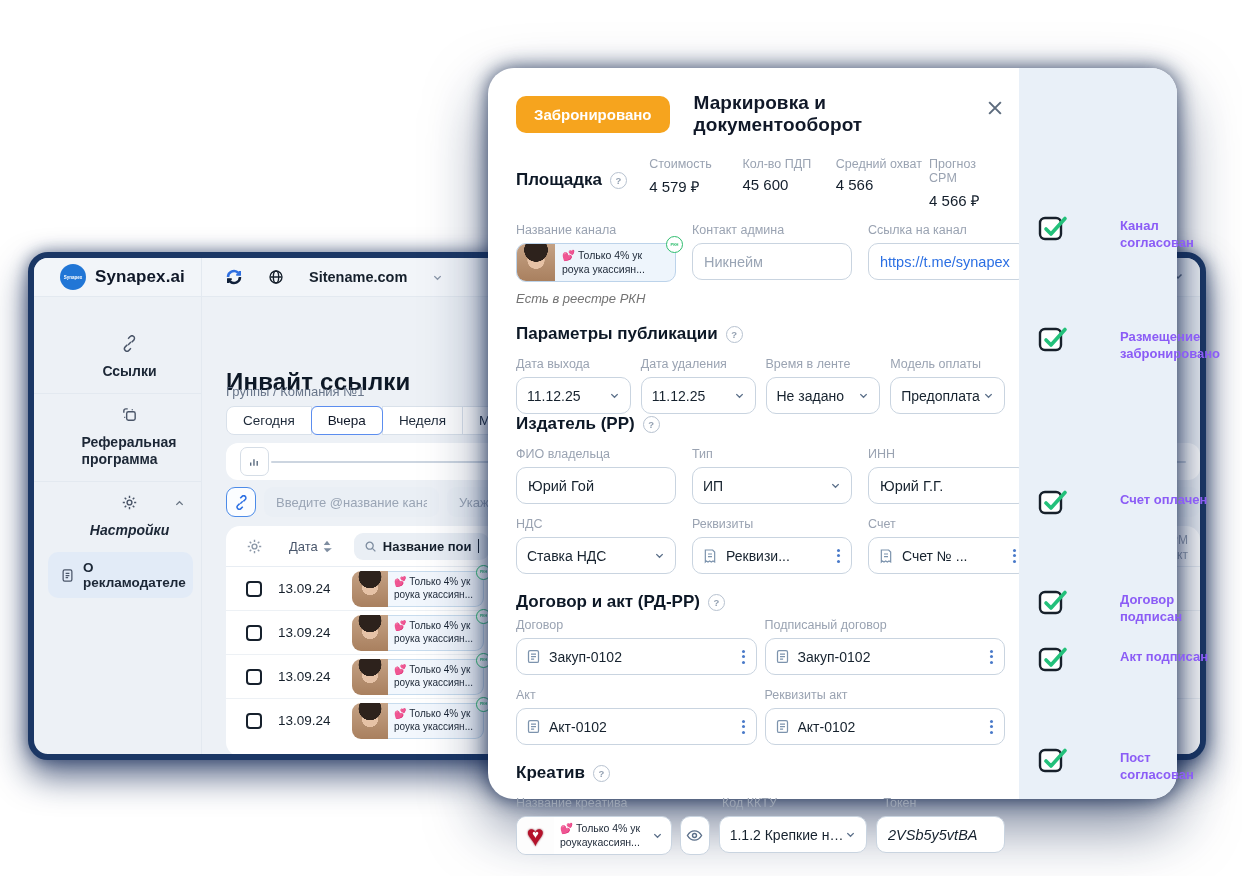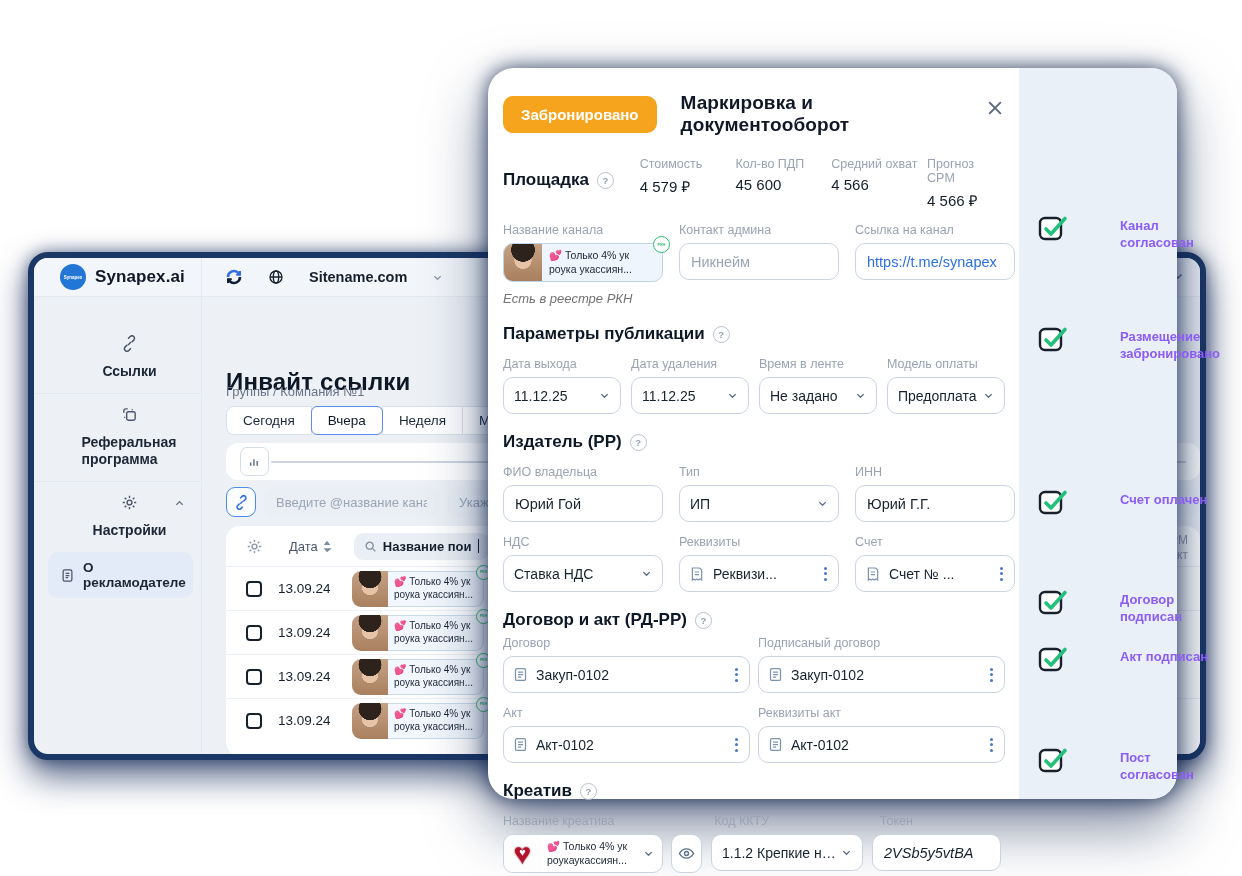--- a/index.html
+++ b/index.html
@@ -16,21 +16,21 @@
   .brand-logo{width:26px;height:26px;border-radius:50%;background:#2176d6;color:#fff;font-size:4.5px;font-weight:bold;display:flex;align-items:center;justify-content:center;}
   .brand-name{font-size:17px;font-weight:800;color:#101828;letter-spacing:.1px;}
   .workspace{display:flex;align-items:center;gap:25px;margin-left:33px;}
   .ws-name{font-size:14.5px;font-weight:700;color:#16202c;}
   .hdr-right{position:absolute;right:16px;top:12px;}
 
   .bg-sidebar{position:absolute;left:0;top:38px;bottom:0;width:167px;}
   .side-item{display:flex;align-items:center;gap:11px;padding:11px 0 11px 24px;font-size:14px;font-weight:700;color:#1c2736;flex-direction:column;}
   .side-item .lbl{line-height:1.25;}
   .side-div{height:1px;background:#e3e9f0;margin:1px 0 1px 0;}
-  .side-settings{position:relative;}
+  .side-settings{position:relative;font-style:italic;}
   .side-settings .chev{position:absolute;right:16px;top:15px;}
   .side-sub{margin:2px 8px 0 14px;background:#e2ebf7;border-radius:10px;display:flex;align-items:center;gap:8px;padding:8px 8px 8px 12px;font-size:13.5px;font-weight:600;color:#1c2736;}
 
   .bg-main{position:absolute;left:168px;top:38px;right:0;bottom:0;}
   .page-title{position:absolute;left:24px;top:56px;font-size:24px;font-weight:800;color:#0d1826;letter-spacing:.2px;}
   .breadcrumb{position:absolute;left:24px;top:88px;font-size:13px;color:#69768a;}
   .tabs{position:absolute;left:24px;top:110px;display:flex;}
   .tab{background:#fff;border:1px solid #d9e1ea;margin-left:-1px;padding:6px 16px;font-size:13.5px;color:#1d2939;box-sizing:border-box;height:29px;display:flex;align-items:center;}
   .tab:first-child{border-radius:8px 0 0 8px;margin-left:0;}
   .tab.last{width:62px;border-radius:0 8px 8px 0;}
@@ -63,21 +63,21 @@
       linear-gradient(180deg,#c4a184,#a9805f);}
   .chip-body{width:96px;box-sizing:border-box;border:1px solid #c8dcee;border-left:0;background:#f2f7fd;border-radius:0 9px 9px 0;
       font-size:10px;line-height:1.25;color:#1b2635;display:flex;align-items:center;padding:0 6px;}
   .rkn-badge{position:absolute;box-sizing:border-box;background:#fff;border:1.5px solid #2ebd6e;border-radius:50%;color:#2ebd6e;font-weight:bold;display:flex;align-items:center;justify-content:center;}
   .chip .rkn-badge{width:15px;height:15px;right:-7px;top:-6px;font-size:3.6px;}
   .row-status{margin-left:10px;box-sizing:border-box;border:1.5px solid #f2c568;background:#fdf8ec;border-radius:9px;height:30px;display:flex;align-items:center;padding:0 12px;font-size:12.5px;color:#1b2635;min-width:86px;}
 
   
   .modal{position:absolute;left:488px;top:68px;width:689px;height:731px;background:#fff;border-radius:26px;
      box-shadow:0 0 20px rgba(13,32,74,.8),0 26px 60px rgba(13,32,74,.55);}
-  .modal-main{position:absolute;left:0;top:0;bottom:0;width:531px;box-sizing:border-box;padding:24px 14px 24px 15px;}
+  .modal-main{position:absolute;left:0;top:0;bottom:0;width:531px;box-sizing:border-box;padding:24px 14px 24px 28px;}
   .m-header{display:flex;align-items:center;}
   .status-btn{background:#f6a41e;border:0;border-radius:10px;color:#fff;font-weight:800;font-size:15px;padding:10px 18px;font-family:"Liberation Sans",sans-serif;}
   .m-title{font-size:19px;font-weight:800;color:#101828;margin-left:24px;letter-spacing:.1px;}
   .m-close{margin-left:auto;align-self:flex-start;margin-top:6px;}
 
   .sec-head{display:flex;align-items:center;gap:8px;font-size:17px;font-weight:800;color:#0d1826;}
   .help{width:15px;height:15px;border:1.2px solid #b7c2d0;border-radius:50%;color:#93a0b1;font-size:9.5px;display:flex;align-items:center;justify-content:center;font-weight:700;}
 
   .platform-row{display:flex;margin-top:21px;align-items:flex-start;}
   .platform-row .sec-head{width:137px;padding-top:13px;}
@@ -403,21 +403,21 @@
             </svg>
         </div>
         <div class="select">
           <span class="val">Предоплата</span>
           <svg width="11" height="11" viewBox="0 0 24 24" fill="none" stroke="#5c708a" stroke-width="3">
               <path d="M5 9l7 7 7-7"></path>
             </svg>
         </div>
       </div>
 
-      <div class="sec-head" style="margin-top:18px">
+      <div class="sec-head" style="">
         <span>Издатель (РР)</span>
         <span class="help">?</span>
       </div>
       <div class="grid-3">
         <div class="f-label">ФИО владельца</div>
         <div class="f-label">Тип</div>
         <div class="f-label">ИНН</div>
       </div>
       <div class="grid-3">
         <input class="t-input" value="Юрий Гой" style="">

